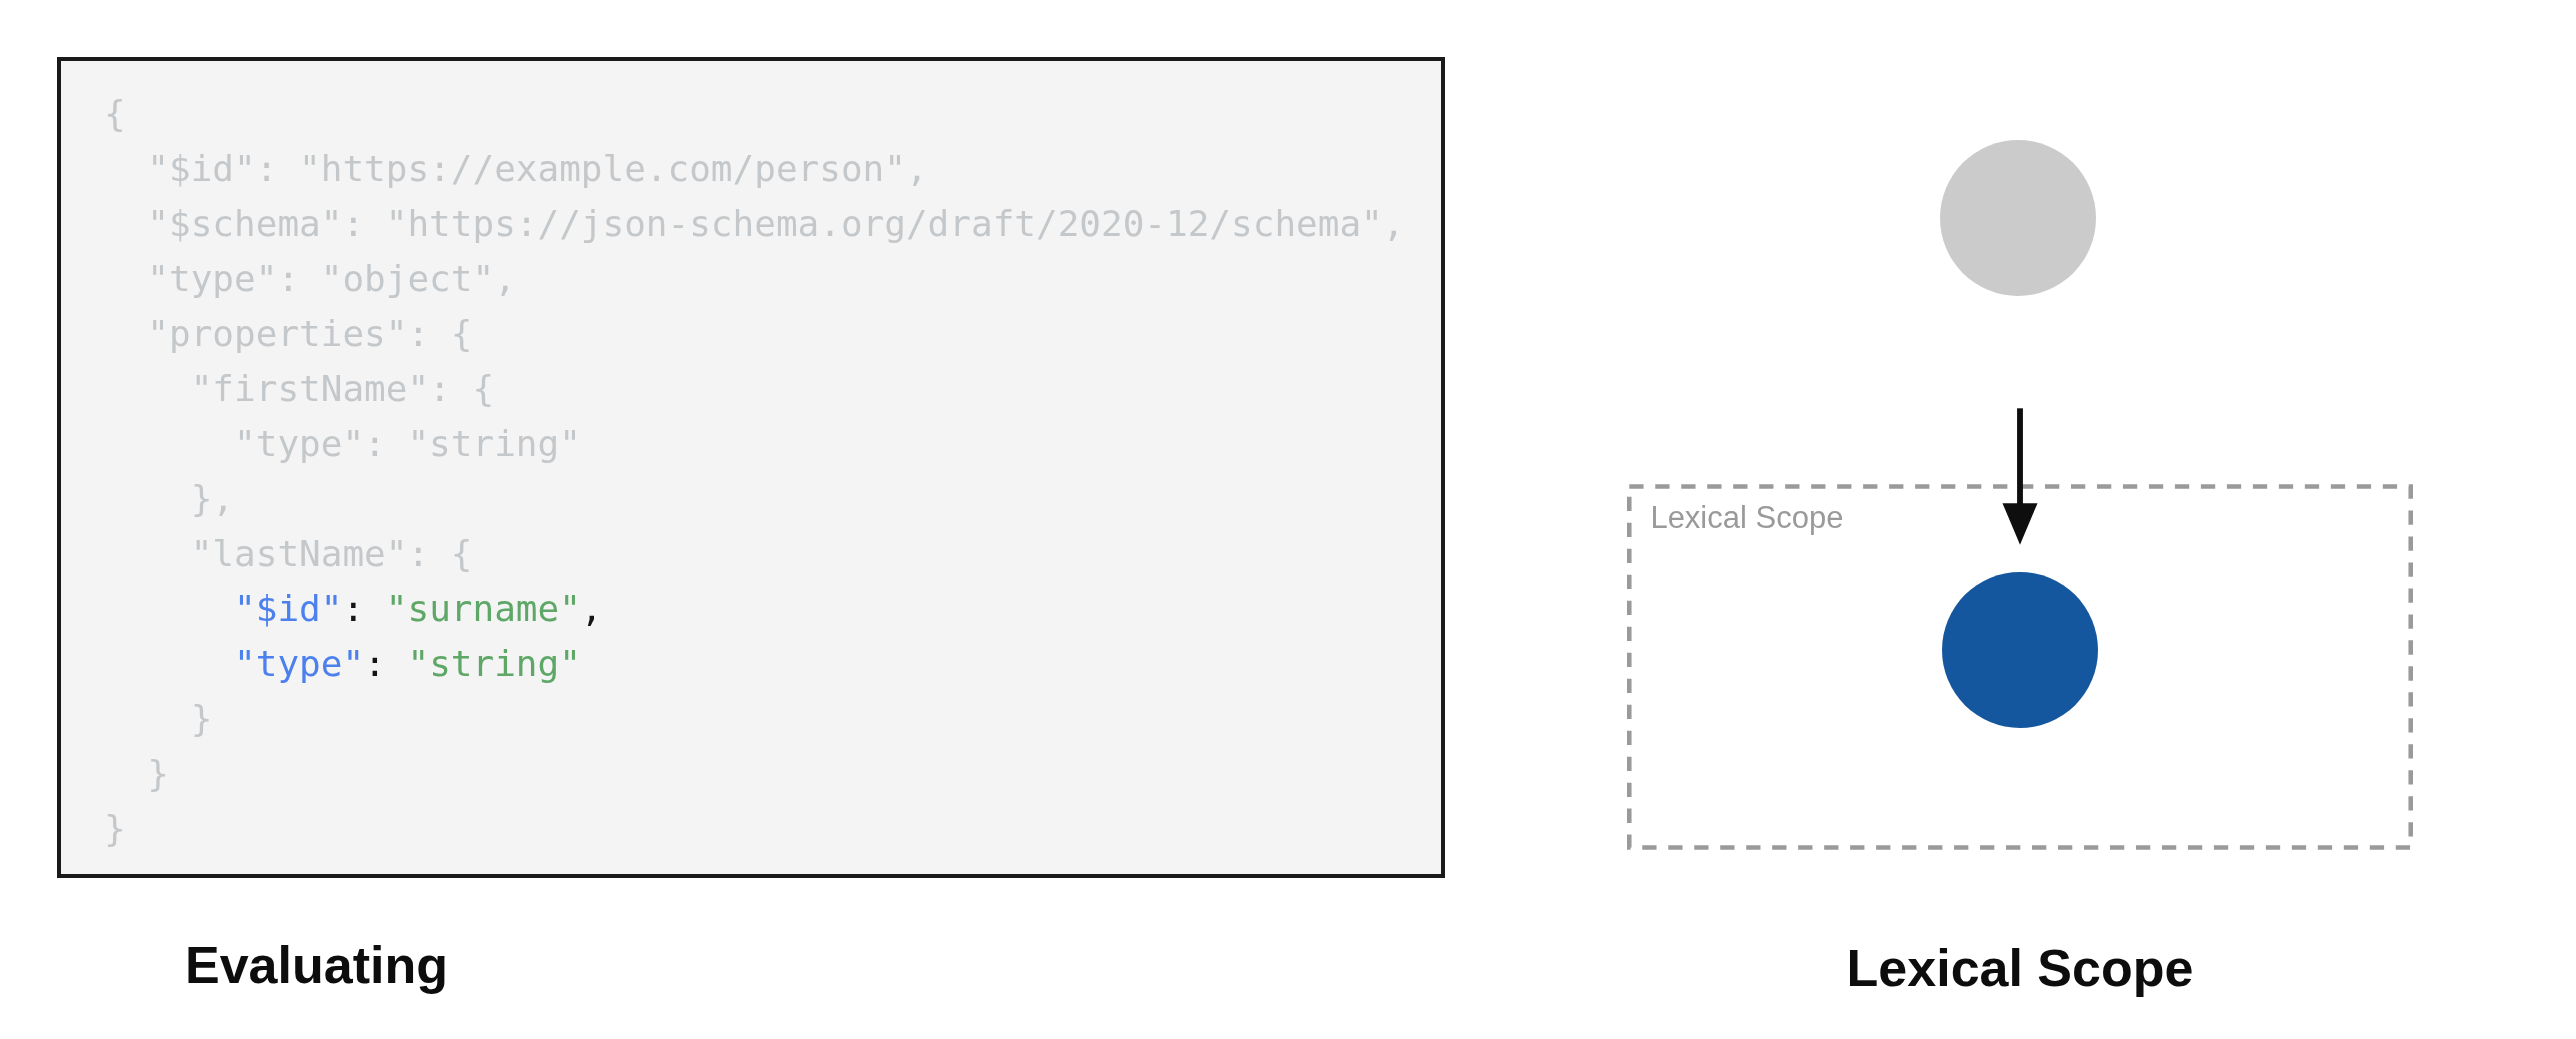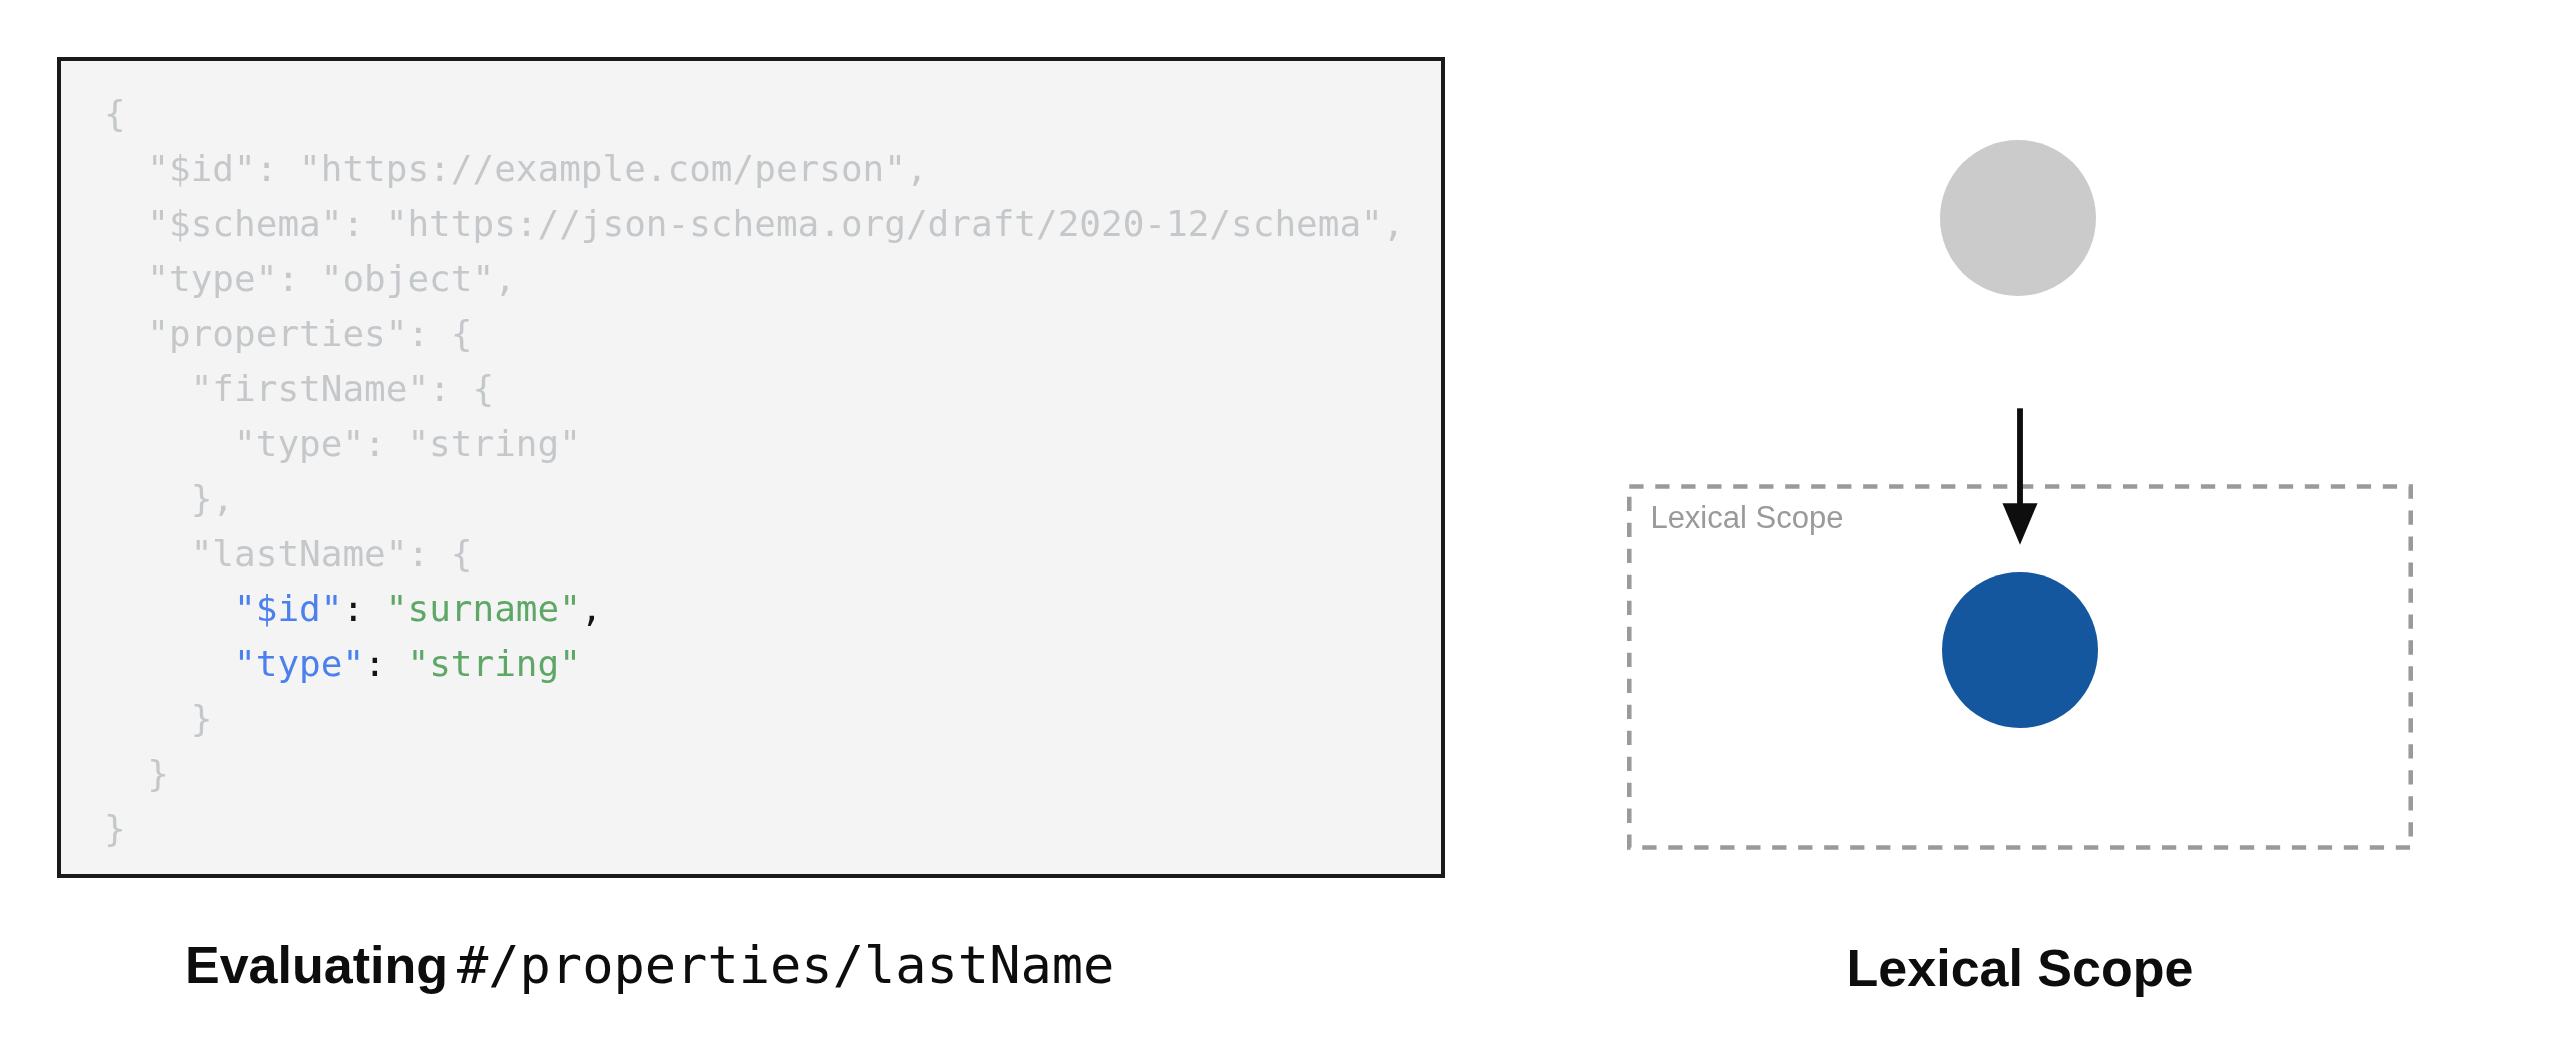--- a/index.html
+++ b/index.html
@@ -65,21 +65,20 @@
         <div class="code-line"><span class="tok-m">      </span><span class="tok-k">"$id"</span><span class="tok-p">: </span><span class="tok-s">"surname"</span><span class="tok-p">,</span></div>
         <div class="code-line"><span class="tok-m">      </span><span class="tok-k">"type"</span><span class="tok-p">: </span><span class="tok-s">"string"</span></div>
         <div class="code-line"><span class="tok-m">    }</span></div>
         <div class="code-line"><span class="tok-m">  }</span></div>
         <div class="code-line"><span class="tok-m">}</span></div>
       </div>
   </div>
 
   <div class="left-caption">
     <span class="cap-bold">Evaluating</span>
-    <span class="cap-path">#/properties/lastName</span>
   </div>
 
   <div class="node-circle person-circle"></div>
 
   <div class="scope-box">
     <svg width="786" height="366" viewBox="0 0 1210 563">
       <rect x="3.5" y="3.5" width="1203" height="556" fill="none" stroke="var(--scope-dash-gray)" stroke-width="7" stroke-dasharray="22 18"></rect>
     </svg>
     <div class="scope-label">Lexical Scope</div>
   </div>

